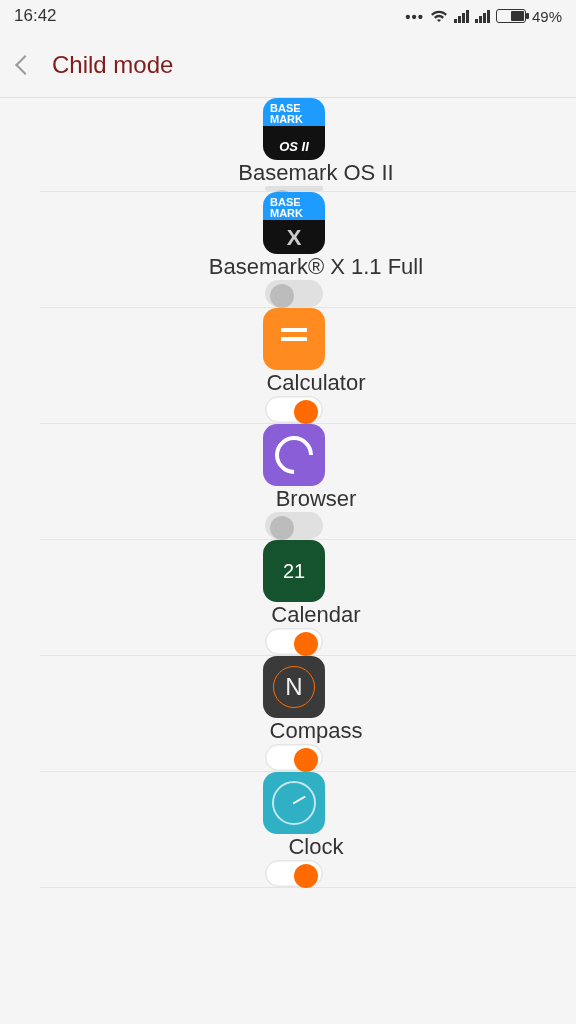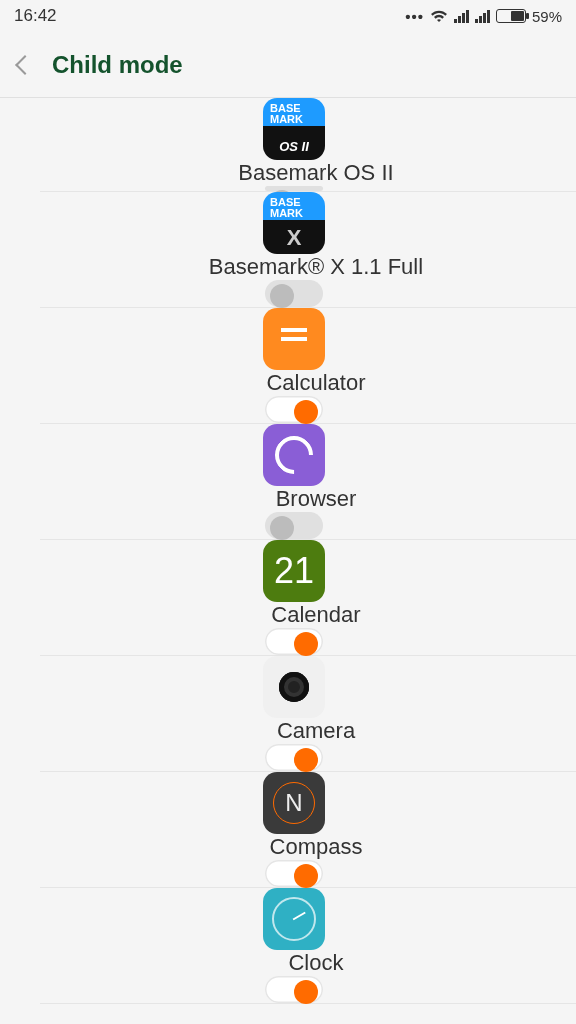--- a/index.html
+++ b/index.html
@@ -49,22 +49,22 @@
     gap: 20px;
   }
   .back-chevron {
     width: 14px; height: 14px;
     border-left: 2.5px solid #9a9a9a;
     border-bottom: 2.5px solid #9a9a9a;
     transform: rotate(45deg);
   }
   .header-title {
     font-size: 24px;
-    font-weight: 700;
-    color: #14532d;
+    font-weight: 400;
+    color: #7f1d1d;
   }
   .list {
     padding-left: 40px;
   }
   .item {
     display: flex;
     align-items: center;
     height: 116px;
     border-bottom: 1px solid #e5e5e5;
     padding-right: 28px;
@@ -100,21 +100,21 @@
   .icon-basemarkos { background: linear-gradient(#1e9bff 0 45%, #111 45% 100%);}
   .icon-basemarkos .t{position:absolute;top:5px;left:7px;font-size:11px;font-weight:700;line-height:11px;color:#fff;}
   .icon-basemarkos .b{position:absolute;bottom:6px;width:100%;text-align:center;font-size:13px;font-weight:700;color:#fff;font-style:italic;}
   .icon-basemarkx { background: linear-gradient(#1e9bff 0 45%, #111 45% 100%);}
   .icon-basemarkx .t{position:absolute;top:5px;left:7px;font-size:11px;font-weight:700;line-height:11px;color:#fff;}
   .icon-basemarkx .x{position:absolute;bottom:3px;width:100%;text-align:center;font-size:22px;font-weight:700;color:#ccc;}
   .icon-browser { background:#8a5ed6; }
   .icon-browser::before{content:"";width:30px;height:30px;border:4px solid #fff;border-radius:50%;border-right-color:transparent;transform:rotate(45deg);}
   .icon-calculator { background:#ff8a1f; }
   .icon-calculator::before{content:"";width:26px;height:4px;background:#fff;box-shadow:0 -9px 0 #fff;}
-  .icon-calendar { background:#4d7c0f; color:#fff; font-size:36px; font-weight:300;}
+  .icon-calendar { background:#14532d; color:#fff; font-size:20px; font-weight:300;}
   .icon-camera { background:#f0f0f0; }
   .icon-camera::before{content:"";width:30px;height:30px;border-radius:50%;background:#222;box-shadow:inset 0 0 0 5px #111, inset 0 0 0 9px #333;}
   .icon-clock { background:#2fb0c4; position:relative;}
   .icon-clock::before{content:"";position:absolute;width:40px;height:40px;border:2px solid rgba(255,255,255,.7);border-radius:50%;}
   .icon-clock::after{content:"";position:absolute;width:14px;height:2px;background:#fff;transform:rotate(-30deg) translateX(6px);box-shadow:0 0 0 #fff;}
   .icon-compass { background:#3a3a3a; position:relative;}
   .icon-compass::before{content:"";position:absolute;width:40px;height:40px;border:1px solid #ff6b00;border-radius:50%;}
   .icon-compass::after{content:"N";position:absolute;color:#eee;font-size:24px;font-weight:400;}
 </style>
 </head>
@@ -135,21 +135,21 @@
       </span>
     <span class="signal">
         <span></span>
         <span></span>
         <span></span>
         <span></span>
       </span>
     <span class="battery">
         <span class="battery-fill"></span>
       </span>
-    <span>59%</span>
+    <span>49%</span>
   </div>
 </div>
 
 <div class="header">
   <div class="back-chevron"></div>
   <div class="header-title">Child mode</div>
 </div>
 
 <div class="list">
 
@@ -194,27 +194,20 @@
   <div class="item">
     <div class="app-icon icon-calendar">
         <span>21</span>
       </div>
     <div class="app-name">Calendar</div>
     <div class="toggle on">
         <div class="knob"></div>
       </div>
   </div>
 
-  <div class="item">
-    <div class="app-icon icon-camera"></div>
-    <div class="app-name">Camera</div>
-    <div class="toggle on">
-        <div class="knob"></div>
-      </div>
-  </div>
 
   <div class="item">
     <div class="app-icon icon-compass"></div>
     <div class="app-name">Compass</div>
     <div class="toggle on">
         <div class="knob"></div>
       </div>
   </div>
 
   <div class="item">

